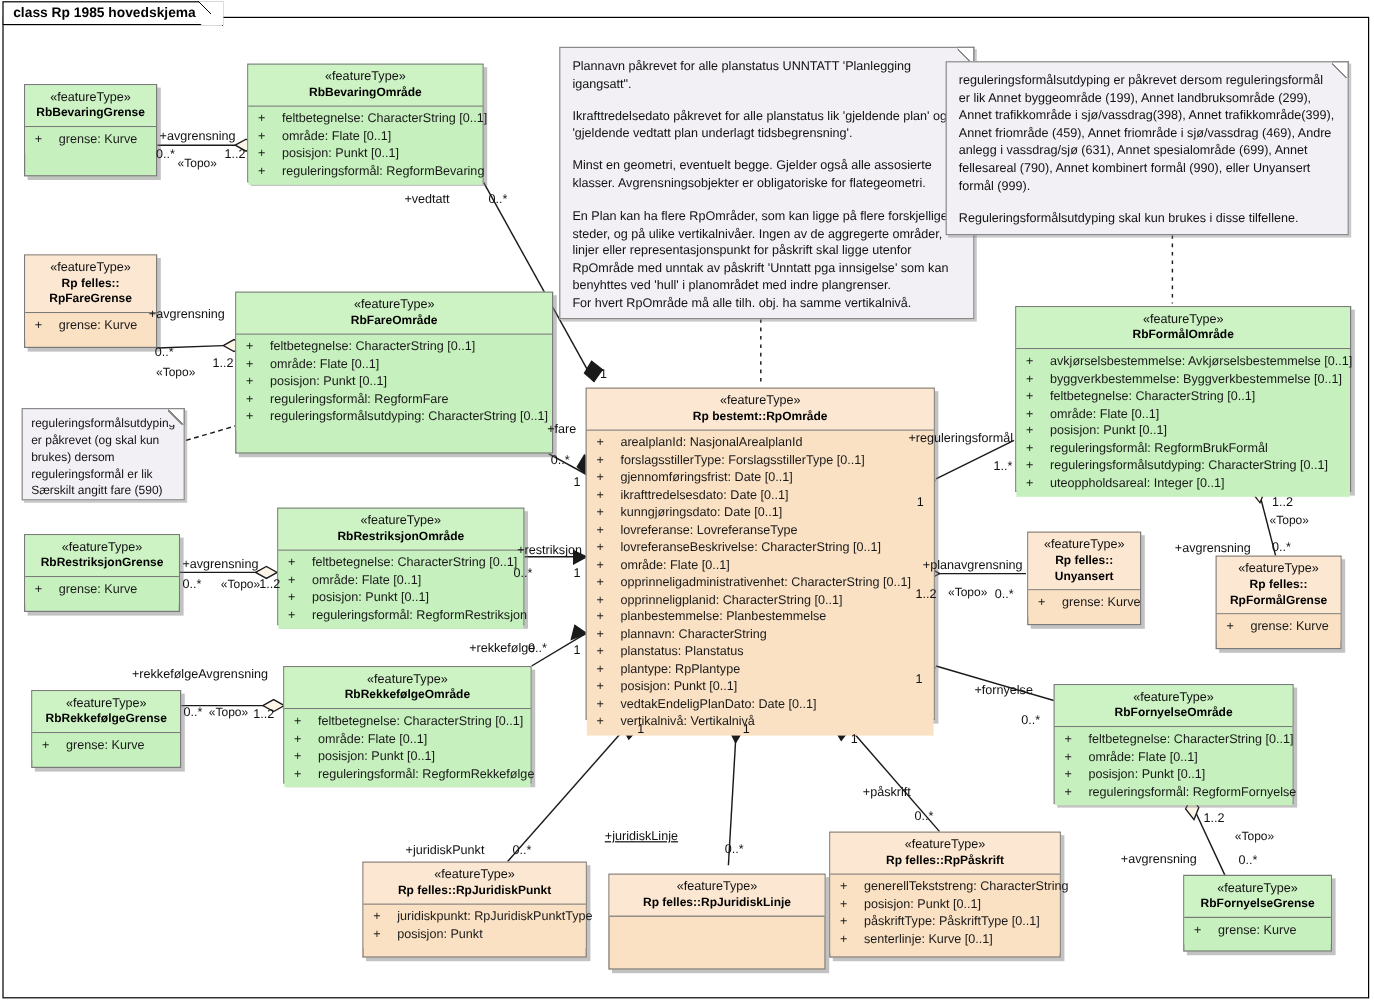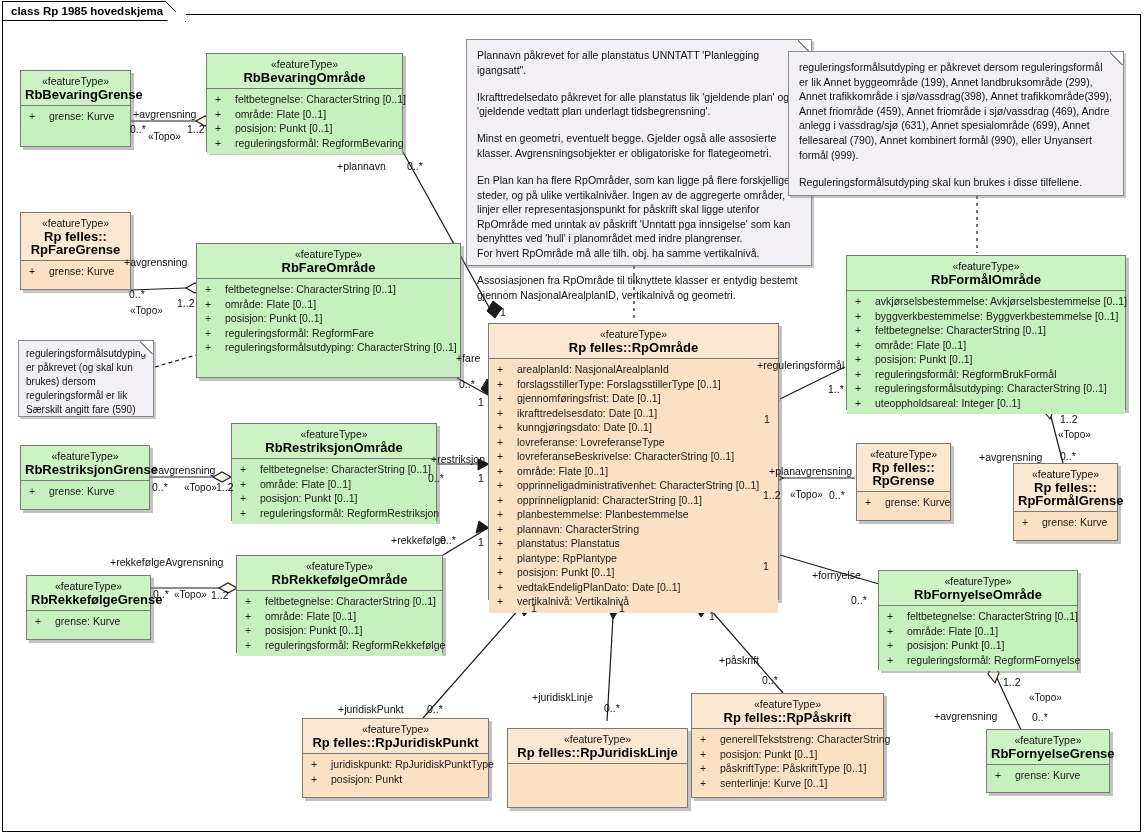--- a/index.html
+++ b/index.html
@@ -18,21 +18,21 @@
              background:linear-gradient(to top right, transparent 49.4%, #000 49.4%, #000 51.4%, #fff 51.4%);}
 
   
   #links{position:absolute;left:0;top:0;width:1145px;height:838px;z-index:2;}
 
   
   .cls{position:absolute;box-sizing:border-box;border:1px solid #7a7a7a;z-index:3;
        box-shadow:3px 3px 0 rgba(120,120,120,.45);}
   .cls .hdr{text-align:center;padding:4px 4px 4px 4px;line-height:13px;}
   .cls .st{font-size:10.5px;color:#111;}
-  .cls .nm{font-size:13px;font-weight:bold;color:#000;}
+  .cls .nm{font-size:10px;font-weight:bold;color:#000;}
   .cls .sep{height:1px;background:#7a7a7a;}
   .cls .attrs{padding:3px 2px 4px 2px;}
   .cls .attr{font-size:10.5px;color:#1a1a1a;line-height:14.5px;white-space:nowrap;
              padding-left:6px;text-indent:0;}
   .cls .attr .vis{display:inline-block;width:20px;color:#1a1a1a;}
 
   .green{background:#c9f0c0;}
   .green .hdr{background:#cdf2c4;}
   .green .attrs{background:#c6f0bd;}
   .tan{background:#fbe3c7;}
@@ -140,21 +140,20 @@
     </g>
   </svg>
 
   <div class="note" style="left:466px;top:39px;width:346px;height:227px;">
     <div class="foldw"></div>
     <p>Plannavn  påkrevet for alle planstatus UNNTATT  'Planlegging igangsatt".</p>
     <p>Ikrafttredelsedato påkrevet for alle planstatus lik 'gjeldende plan'  og 'gjeldende vedtatt plan underlagt tidsbegrensning'.</p>
     <p>Minst en geometri, eventuelt begge. Gjelder også alle assosierte klasser. Avgrensningsobjekter er obligatoriske for flategeometri.</p>
     <p style="white-space:pre-line;">En Plan kan ha flere RpOmråder, som kan ligge på flere forskjellige steder, og på ulike vertikalnivåer. Ingen av de aggregerte områder,  linjer eller representasjonspunkt for påskrift skal ligge utenfor RpOmråde med unntak av påskrift 'Unntatt pga innsigelse' som kan benyhttes ved 'hull' i planområdet med indre plangrenser.
 For hvert RpOmråde må alle tilh. obj. ha samme vertikalnivå.</p>
-    <p>Assosiasjonen fra RpOmråde til tilknyttete klasser er entydig bestemt gjennom NasjonalArealplanID, vertikalnivå og geometri.</p>
   </div>
 
   <div class="note" style="left:788px;top:51px;width:336px;height:145px;">
     <div class="foldw"></div>
     <p>reguleringsformålsutdyping er påkrevet dersom reguleringsformål er lik Annet byggeområde (199), Annet landbruksområde (299), Annet trafikkområde i sjø/vassdrag(398), Annet trafikkområde(399), Annet friområde (459), Annet friområde i sjø/vassdrag (469), Andre anlegg i vassdrag/sjø (631), Annet spesialområde (699), Annet fellesareal (790), Annet kombinert formål (990), eller Unyansert formål (999).</p>
     <p>Reguleringsformålsutdyping skal kun brukes i disse tilfellene.</p>
   </div>
 
   <div class="note small" style="left:18px;top:340px;width:136px;height:77px;">
     <div class="foldw"></div>
@@ -261,21 +260,21 @@
       <div class="attr"><span class="vis">+</span><span>feltbetegnelse: CharacterString [0..1]</span></div>
       <div class="attr"><span class="vis">+</span><span>område: Flate [0..1]</span></div>
       <div class="attr"><span class="vis">+</span><span>posisjon: Punkt [0..1]</span></div>
       <div class="attr"><span class="vis">+</span><span>reguleringsformål: RegformRekkefølge</span></div>
     </div>
   </div>
 
   <div class="cls tan" style="left:488px;top:323px;width:291px;height:277px;">
     <div class="hdr">
       <div class="st">«featureType»</div>
-      <div class="nm">Rp felles::RpOmråde</div>
+      <div class="nm">Rp bestemt::RpOmråde</div>
     </div>
     <div class="sep"></div>
     <div class="attrs">
       <div class="attr"><span class="vis">+</span><span>arealplanId: NasjonalArealplanId</span></div>
       <div class="attr"><span class="vis">+</span><span>forslagsstillerType: ForslagsstillerType [0..1]</span></div>
       <div class="attr"><span class="vis">+</span><span>gjennomføringsfrist: Date [0..1]</span></div>
       <div class="attr"><span class="vis">+</span><span>ikrafttredelsesdato: Date [0..1]</span></div>
       <div class="attr"><span class="vis">+</span><span>kunngjøringsdato: Date [0..1]</span></div>
       <div class="attr"><span class="vis">+</span><span>lovreferanse: LovreferanseType</span></div>
       <div class="attr"><span class="vis">+</span><span>lovreferanseBeskrivelse: CharacterString [0..1]</span></div>
@@ -308,21 +307,21 @@
       <div class="attr"><span class="vis">+</span><span>reguleringsformålsutdyping: CharacterString [0..1]</span></div>
       <div class="attr"><span class="vis">+</span><span>uteoppholdsareal: Integer [0..1]</span></div>
     </div>
   </div>
 
   <div class="cls tan" style="left:856px;top:443px;width:95px;height:78px;">
     <div class="hdr">
       <div class="st">«featureType»</div>
       <div class="nm">
         <span>Rp felles::</span><br>
-        <span>RpGrense</span>
+        <span>Unyansert</span>
       </div>
     </div>
     <div class="sep"></div>
     <div class="attrs">
       <div class="attr"><span class="vis">+</span><span>grense: Kurve</span></div>
     </div>
   </div>
 
   <div class="cls tan" style="left:1013px;top:463px;width:105px;height:78px;">
     <div class="hdr">
@@ -395,21 +394,21 @@
       <div class="attr"><span class="vis">+</span><span>påskriftType: PåskriftType [0..1]</span></div>
       <div class="attr"><span class="vis">+</span><span>senterlinje: Kurve [0..1]</span></div>
     </div>
   </div>
 
   <div class="lbl" style="left:133px;top:108px;">+avgrensning</div>
   <div class="mult" style="left:130px;top:123px;">0..*</div>
   <div class="topo" style="left:148px;top:131px;">«Topo»</div>
   <div class="mult" style="left:187px;top:123px;">1..2</div>
 
-  <div class="lbl" style="left:337px;top:160px;">+plannavn</div>
+  <div class="lbl" style="left:337px;top:160px;">+vedtatt</div>
   <div class="mult" style="left:407px;top:160px;">0..*</div>
   <div class="mult" style="left:500px;top:306px;">1</div>
 
   <div class="lbl" style="left:124px;top:256px;">+avgrensning</div>
   <div class="mult" style="left:129px;top:288px;">0..*</div>
   <div class="topo" style="left:130px;top:305px;">«Topo»</div>
   <div class="mult" style="left:177px;top:297px;">1..2</div>
 
   <div class="lbl" style="left:456px;top:352px;">+fare</div>
   <div class="mult" style="left:459px;top:378px;">0..*</div>
@@ -453,21 +452,21 @@
 
   <div class="lbl" style="left:934px;top:710px;">+avgrensning</div>
   <div class="mult" style="left:1003px;top:676px;">1..2</div>
   <div class="topo" style="left:1029px;top:692px;">«Topo»</div>
   <div class="mult" style="left:1032px;top:711px;">0..*</div>
 
   <div class="lbl" style="left:338px;top:703px;">+juridiskPunkt</div>
   <div class="mult" style="left:427px;top:703px;">0..*</div>
   <div class="mult" style="left:531px;top:602px;">1</div>
 
-  <div class="lbl" style="left:532px;top:691px;">+juridiskLinje</div>
+  <div class="lbl" style="left:504px;top:691px;text-decoration:underline;">+juridiskLinje</div>
   <div class="mult" style="left:604px;top:702px;">0..*</div>
   <div class="mult" style="left:619px;top:602px;">1</div>
 
   <div class="lbl" style="left:719px;top:654px;">+påskrift</div>
   <div class="mult" style="left:762px;top:674px;">0..*</div>
   <div class="mult" style="left:709px;top:610px;">1</div>
 
 </div>
 
 </body></html>

